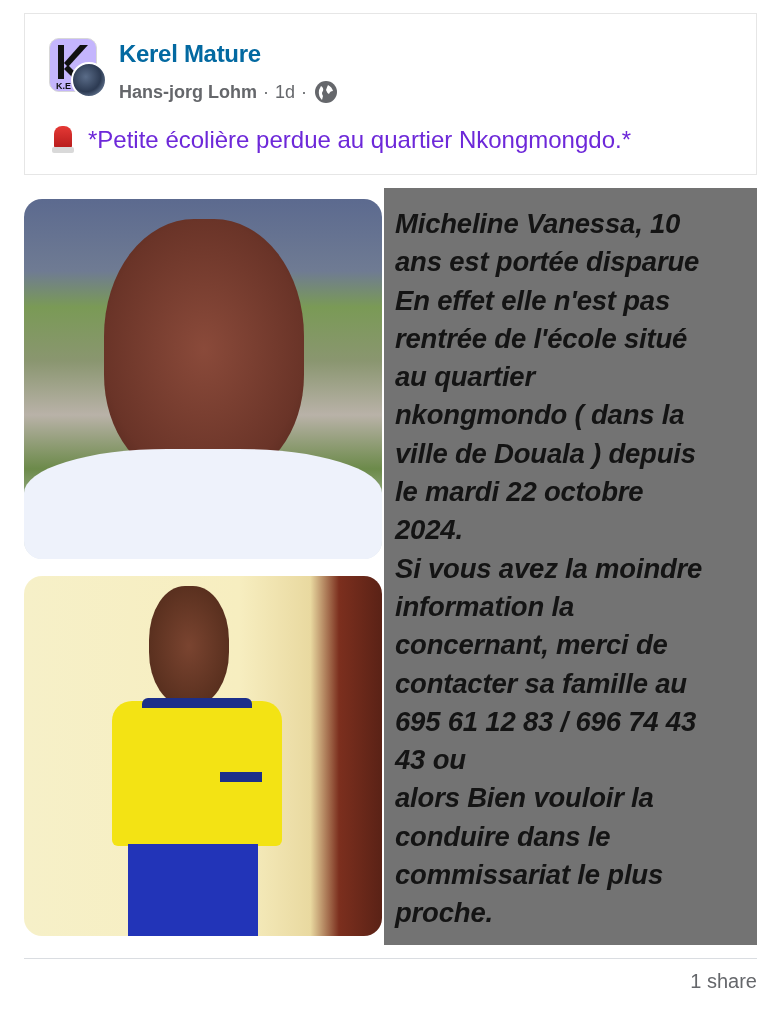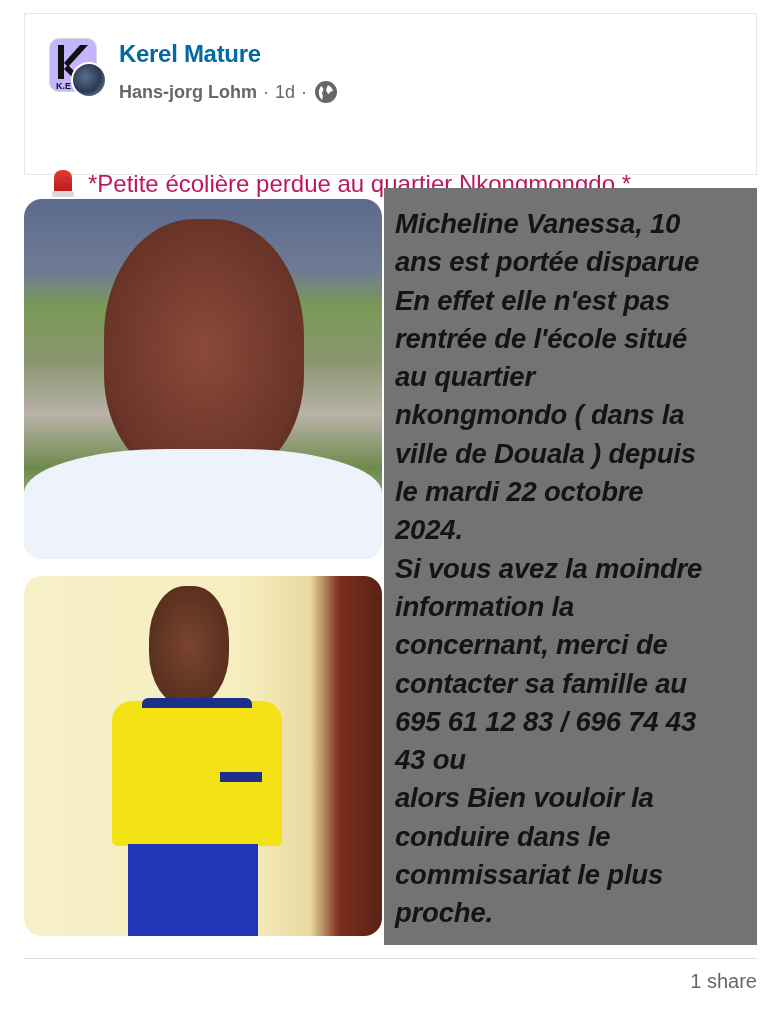--- a/index.html
+++ b/index.html
@@ -6,21 +6,21 @@
   body{width:781px;height:1024px;position:relative;overflow:hidden;font-family:"Liberation Sans",sans-serif;}
   .header-card{position:absolute;left:24px;top:13px;width:733px;height:162px;border:1px solid #e6e6e6;background:#fff;box-sizing:border-box;}
   .avatar{position:absolute;left:49px;top:38px;width:56px;height:56px;}
   .avatar-main{position:absolute;left:0;top:0;width:48px;height:54px;border-radius:10px;background:#c4b5fd;border:1px solid #d8d8d8;box-sizing:border-box;overflow:hidden;}
   .avatar-sub{position:absolute;left:22px;top:24px;width:32px;height:32px;border-radius:50%;background:radial-gradient(circle at 40% 40%,#5a6c88 0%,#2c3a52 55%,#8fa4c2 100%);border:2px solid #fff;}
   .page-name{position:absolute;left:119px;top:40px;font-size:24px;font-weight:bold;color:#0369a1;letter-spacing:-0.3px;}
   .meta{position:absolute;left:119px;top:81px;font-size:18px;font-weight:bold;color:#65676b;display:flex;align-items:flex-end;gap:6px;}
   .meta .dot{font-weight:normal;color:#65676b;}
   .globe{width:22px;height:22px;border-radius:50%;background:#65676b;position:relative;display:inline-block;margin-left:2px;}
   .globe svg{position:absolute;left:0;top:0;}
-  .caption{position:absolute;left:52px;top:126px;display:flex;align-items:flex-end;font-size:24px;color:#be185d;margin-top:44px;}
+  .caption{position:absolute;left:52px;top:126px;display:flex;align-items:flex-end;font-size:24px;color:#6d28d9;}
   .siren{width:22px;height:28px;margin-right:14px;position:relative;}
   .siren .dome{position:absolute;left:2px;top:0;width:18px;height:22px;background:linear-gradient(180deg,#e53935,#b71c1c);border-radius:8px 8px 2px 2px;}
   .siren .base{position:absolute;left:0;top:21px;width:22px;height:6px;background:#d9d9d9;border-radius:2px;}
   .photo{position:absolute;border-radius:18px;overflow:hidden;}
   .photo1{left:24px;top:199px;width:358px;height:360px;background:linear-gradient(180deg,#5c6a8f 0%,#6f7b93 20%,#7a9a56 30%,#8a9670 45%,#b9b2a8 60%,#6c8a4a 75%,#e8edf6 100%);}
   .photo2{left:24px;top:576px;width:358px;height:360px;background:linear-gradient(90deg,#f6f0c8 0%,#f7eec0 60%,#e9d9a0 80%,#7c2f1e 88%,#5a2216 100%);}
   .figure1-face{position:absolute;left:80px;top:20px;width:200px;height:260px;border-radius:45% 45% 40% 40%;background:radial-gradient(ellipse at 50% 50%,#8a4a3a 0%,#6a3428 70%,#4a2218 100%);}
   .figure1-hoodie{position:absolute;left:0;top:250px;width:358px;height:110px;background:#eef2fb;border-radius:40% 40% 0 0;}
   .figure2-head{position:absolute;left:125px;top:10px;width:80px;height:120px;border-radius:45%;background:radial-gradient(ellipse at 50% 50%,#7a4430 0%,#4d2818 100%);}
   .figure2-shirt{position:absolute;left:88px;top:125px;width:170px;height:145px;background:#f3e314;border-radius:20px 20px 6px 6px;}

